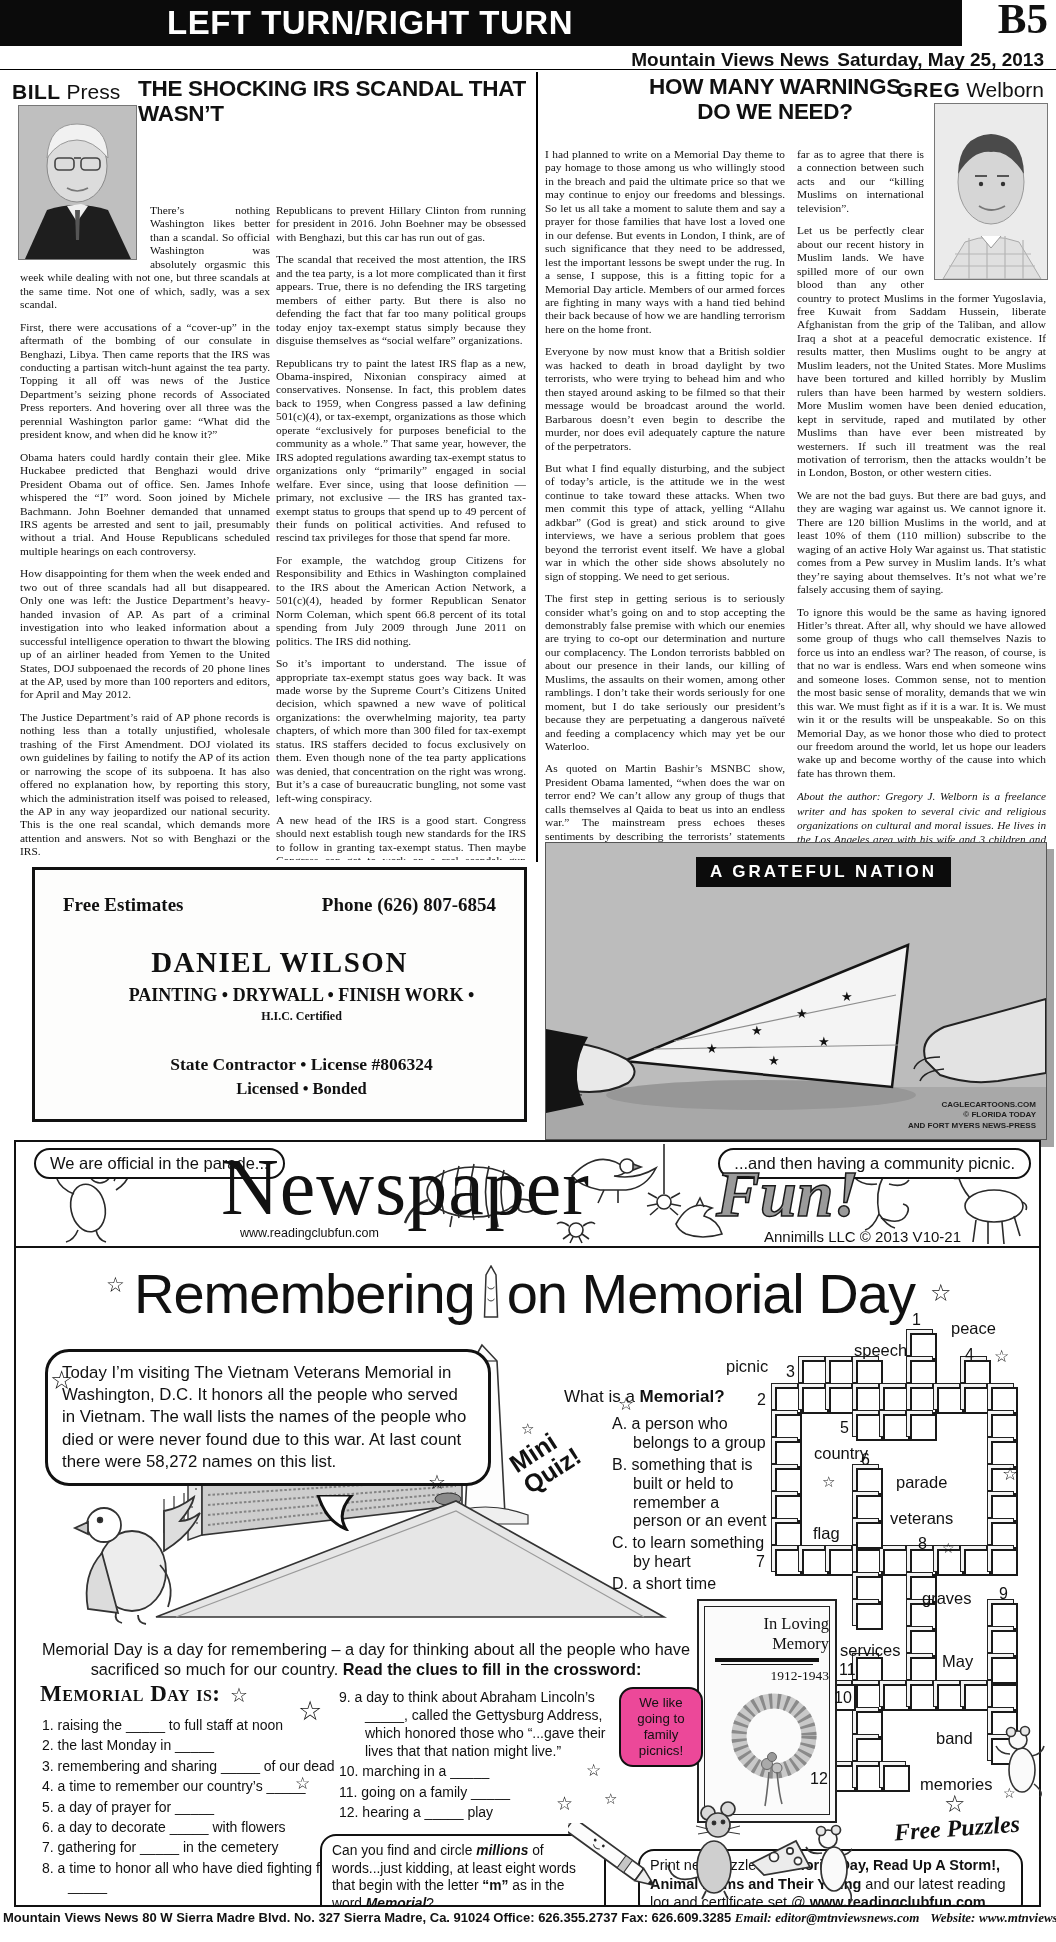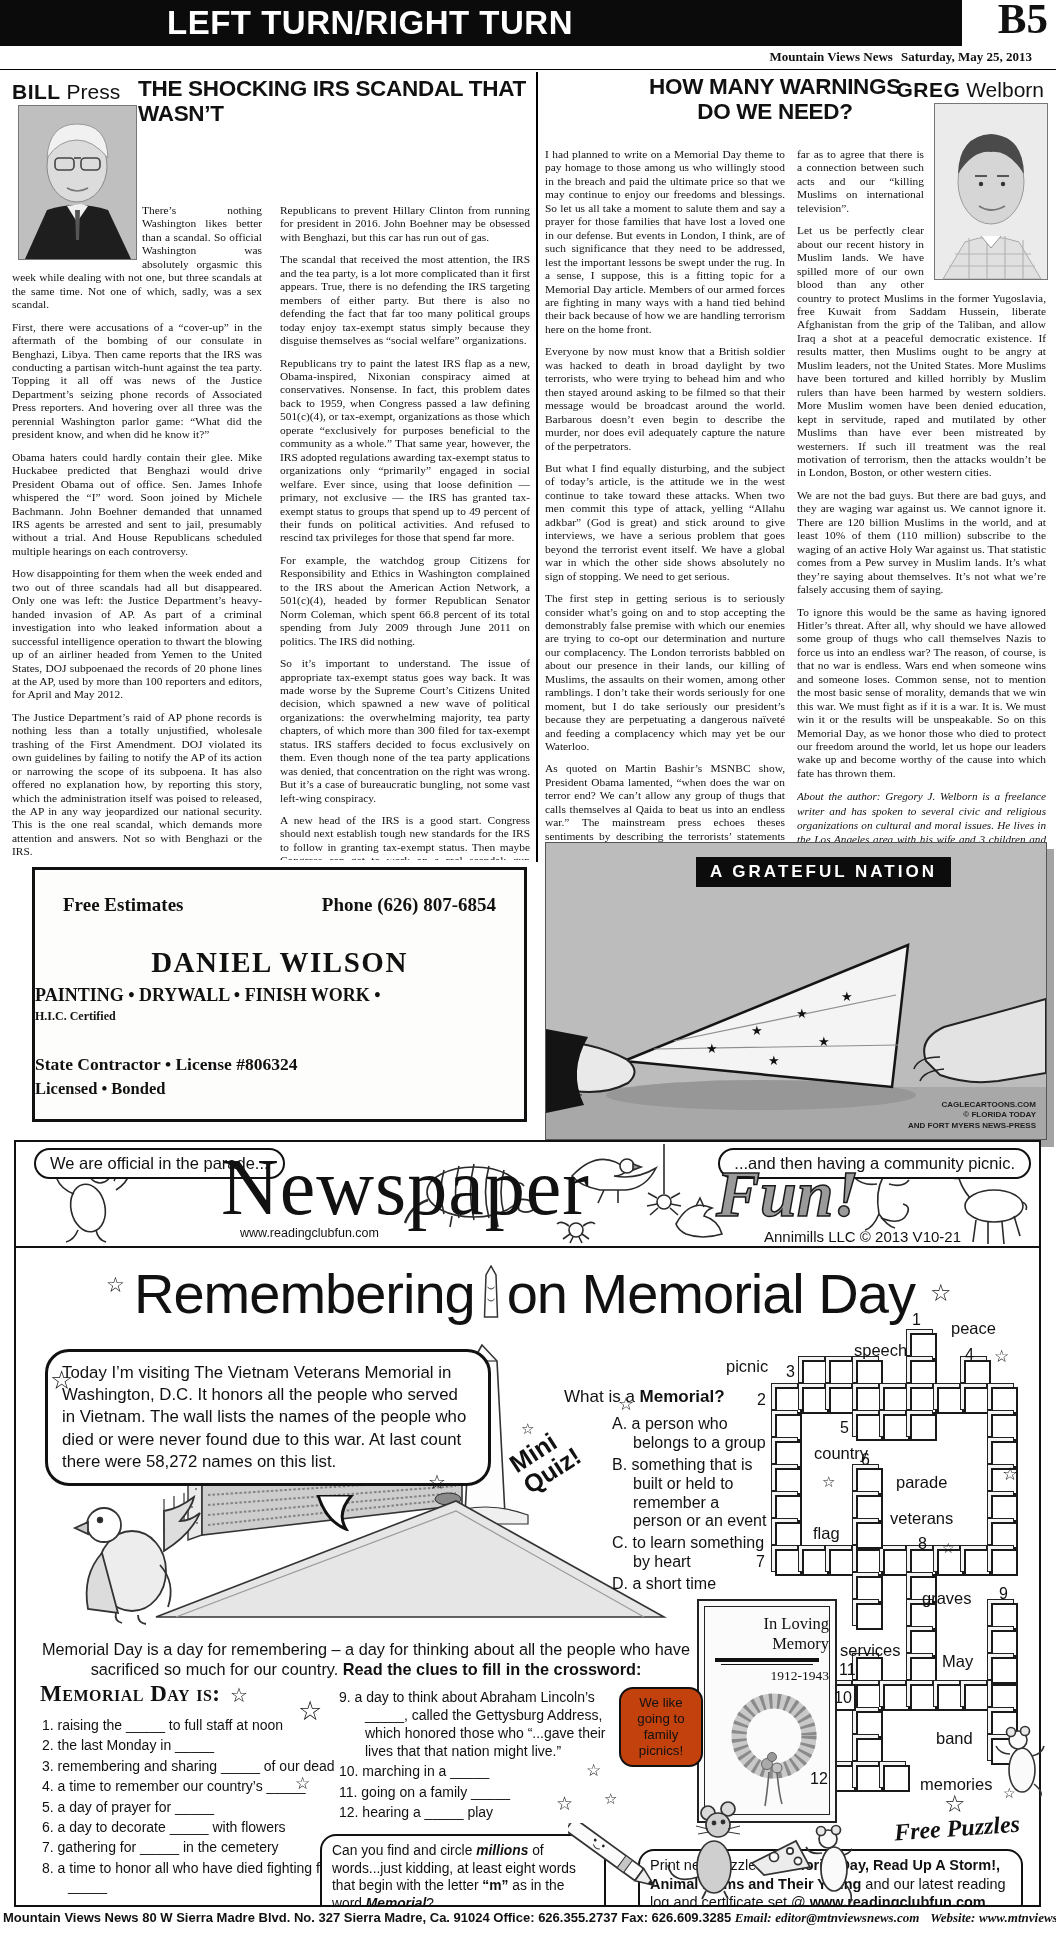--- a/index.html
+++ b/index.html
@@ -3,21 +3,21 @@
 <meta charset="utf-8">
 <style>
   html,body{margin:0;padding:0;}
   body{width:1056px;height:1942px;position:relative;background:#fff;color:#111;
        font-family:"Liberation Serif",serif;overflow:hidden;}
   
   .topbar{position:absolute;left:0;top:0;width:962px;height:46px;background:#0b0b0b;}
   .banner-title{position:absolute;left:0;top:0;width:740px;height:46px;line-height:46px;text-align:center;
        color:#fff;font-family:"Liberation Sans",sans-serif;font-weight:bold;font-size:33px;letter-spacing:.5px;}
   .page-num{position:absolute;right:8px;top:-6px;font-family:"Liberation Serif",serif;font-weight:bold;font-size:43px;}
-  .dateline{position:absolute;top:49px;right:24px;font-family:Liberation Serif, serif;font-weight:bold;font-size:13px;}
+  .dateline{position:absolute;top:49px;right:12px;font-family:Liberation Sans, sans-serif;font-weight:bold;font-size:19px;}
   .dateline span{margin-left:8px;}
   .header-rule{position:absolute;left:0;right:0;top:69px;border-top:1.5px solid #000;}
   .article-divider{position:absolute;left:536px;top:72px;width:1.5px;height:790px;background:#000;}
   
   .article{position:absolute;top:72px;}
   .byline{font-family:"Liberation Sans",sans-serif;font-size:21px;}
   .byline b{font-weight:bold;letter-spacing:.5px;}
   .l-headline{position:absolute;left:126px;top:4px;width:398px;font-family:"Liberation Sans",sans-serif;
        font-weight:bold;font-size:22.5px;line-height:1.12;letter-spacing:-.3px;}
   .r-headline{position:absolute;left:55px;top:2px;width:350px;text-align:center;font-family:"Liberation Sans",sans-serif;
@@ -27,21 +27,21 @@
   .col{font-size:11.4px;line-height:1.18;text-align:justify;overflow:hidden;}
   .col p{margin:0 0 9px 0;}
   .photo{position:absolute;border:1px solid #777;}
   .spacer-l{float:left;width:130px;height:60px;}
   .spacer-r{float:right;width:122px;height:138px;}
   .bio{font-style:italic;font-size:11.2px;line-height:1.26;text-align:justify;margin-top:4px;}
   
   .ad{position:absolute;left:32px;top:867px;width:489px;height:249px;border:3.5px solid #111;background:#fdfdfc;}
   .ad-row1{display:flex;justify-content:space-between;padding:24px 28px 0 28px;font-weight:bold;font-size:19px;}
   .ad-name{margin-top:30px;text-align:center;font-weight:bold;font-size:29px;letter-spacing:1.5px;}
-  .ad-line{font-weight:bold;}
+  .ad-line{text-align:center;font-weight:bold;margin-left:44px;}
   .ad-svc{font-size:18px;margin-top:6px;}
   .ad-cert{font-size:12px;margin-top:3px;}
   .ad-contr{font-size:17.5px;margin-top:30px;}
   .ad-lic{font-size:16.5px;margin-top:4px;}
   
   .cartoon{position:absolute;left:545px;top:842px;width:500px;height:296px;background:#bcbcbc;
        border:1px solid #555;box-shadow:7px 7px 0 rgba(90,90,90,.55);}
   .cartoon-title{position:absolute;left:150px;top:14px;background:#0c0c0c;color:#fff;
        font-family:"Liberation Sans",sans-serif;font-weight:bold;font-size:17px;letter-spacing:3px;padding:5px 14px;}
   .cartoon-credit{position:absolute;right:10px;bottom:8px;text-align:right;font-family:"Liberation Sans",sans-serif;
@@ -81,21 +81,21 @@
   .gs-years{font-family:"Liberation Serif",serif;font-size:13.5px;}
   .mid-text{position:absolute;left:20px;top:390px;width:660px;text-align:center;
        font-family:"Liberation Sans",sans-serif;font-size:16.3px;line-height:1.25;z-index:3;}
   .clues-head{position:absolute;left:24px;top:432px;font-family:"Liberation Serif",serif;font-weight:bold;
        font-variant:small-caps;font-size:23px;letter-spacing:.5px;z-index:3;}
   .clues{position:absolute;font-family:"Liberation Sans",sans-serif;font-size:14px;line-height:1.28;z-index:3;}
   .clues div{margin-bottom:2.5px;padding-left:26px;text-indent:-26px;}
   .clues-left{left:26px;top:468px;width:330px;}
   .clues-right{left:323px;top:440px;width:278px;}
   .mice-bubble{position:absolute;left:603px;top:438px;width:72px;border:2.5px solid #111;border-radius:14px;
-       font-family:"Liberation Sans",sans-serif;font-size:13.3px;line-height:1.2;text-align:center;padding:6px 4px;background:#c2410c;z-index:4;}
+       font-family:"Liberation Sans",sans-serif;font-size:13.3px;line-height:1.2;text-align:center;padding:6px 4px;background:#ec4899;z-index:4;}
   .find-bubble{position:absolute;left:304px;top:585px;width:262px;border:2.5px solid #111;border-radius:16px;
        font-family:"Liberation Sans",sans-serif;font-size:13.8px;line-height:1.28;padding:6px 10px;background:#fff;z-index:5;}
   .print-box{position:absolute;left:622px;top:600px;width:361px;border:2.5px solid #111;border-radius:16px;
        font-family:"Liberation Sans",sans-serif;font-size:14.5px;line-height:1.28;padding:5px 10px;background:#fff;z-index:5;}
   .free-puzzles{position:absolute;left:878px;top:566px;font-family:"Liberation Serif",serif;font-style:italic;
        font-weight:bold;font-size:24px;transform:rotate(-4deg);z-index:4;white-space:nowrap;}
   
   .footer{position:absolute;left:0;top:1910px;width:1056px;font-size:13px;font-family:"Liberation Sans",sans-serif;
        font-weight:bold;padding-left:3px;white-space:nowrap;}
   .footer .it{font-family:"Liberation Serif",serif;font-style:italic;}
@@ -125,21 +125,21 @@
     <ellipse cx="58" cy="60" rx="30" ry="36" fill="#dcdcdc" stroke="#8a8a8a"></ellipse>
     <path d="M28,52 Q30,18 58,18 Q88,18 89,52 Q74,34 58,34 Q40,34 28,52 Z" fill="#f1f1f1" stroke="#999"></path>
     <rect x="36" y="52" width="19" height="12" rx="4" fill="none" stroke="#444" stroke-width="1.6"></rect>
     <rect x="62" y="52" width="19" height="12" rx="4" fill="none" stroke="#444" stroke-width="1.6"></rect>
     <path d="M55,52 L62,52" stroke="#444" stroke-width="1.6"></path>
     <path d="M48,82 Q58,88 69,82" fill="none" stroke="#777" stroke-width="1.6"></path>
     <path d="M6,153 L28,104 Q58,94 89,104 L112,153 Z" fill="#1e1e1e"></path>
     <path d="M48,100 L58,116 L69,100 L62,98 Z" fill="#efefef"></path>
     <path d="M56,104 L61,104 L60,134 L57,134 Z" fill="#555"></path>
   </svg>
-  <div class="cols" style="left:0;top:132px;gap:18px;">
+  <div class="cols" style="left:8px;top:132px;gap:6px;">
     <div class="col" style="width:250px;height:656px;">
       <div class="spacer-l"></div>
       <p>There’s nothing Washington likes better than a scandal. So official Washington was absolutely orgasmic this week while dealing with not one, but three scandals at the same time. Not one of which, sadly, was a sex scandal.</p>
       <p>First, there were accusations of a “cover-up” in the aftermath of the bombing of our consulate in Benghazi, Libya. Then came reports that the IRS was conducting a partisan witch-hunt against the tea party. Topping it all off was news of the Justice Department’s seizing phone records of Associated Press reporters. And hovering over all three was the perennial Washington parlor game: “What did the president know, and when did he know it?”</p>
       <p>Obama haters could hardly contain their glee. Mike Huckabee predicted that Benghazi would drive President Obama out of office. Sen. James Inhofe whispered the “I” word. Soon joined by Michele Bachmann. John Boehner demanded that unnamed IRS agents be arrested and sent to jail, presumably without a trial. And House Republicans scheduled multiple hearings on each controversy.</p>
       <p>How disappointing for them when the week ended and two out of three scandals had all but disappeared. Only one was left: the Justice Department’s heavy-handed invasion of AP. As part of a criminal investigation into who leaked information about a successful intelligence operation to thwart the blowing up of an airliner headed from Yemen to the United States, DOJ subpoenaed the records of 20 phone lines at the AP, used by more than 100 reporters and editors, for April and May 2012.</p>
       <p>The Justice Department’s raid of AP phone records is nothing less than a totally unjustified, wholesale trashing of the First Amendment. DOJ violated its own guidelines by failing to notify the AP of its action or narrowing the scope of its subpoena. It has also offered no explanation how, by reporting this story, which the administration itself was poised to released, the AP in any way jeopardized our national security. This is the one real scandal, which demands more attention and answers. Not so with Benghazi or the IRS.</p>
 
     </div>
     <div class="col" style="width:250px;height:656px;">

